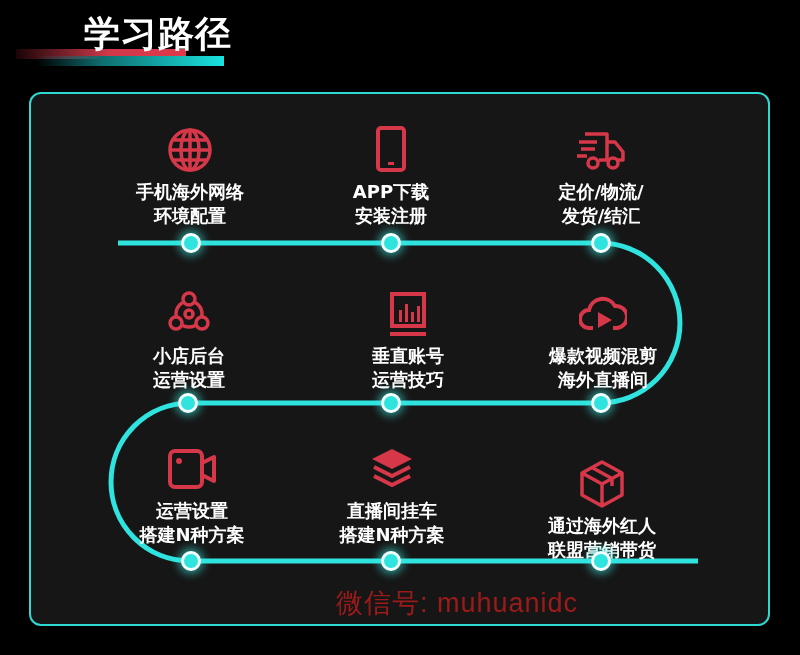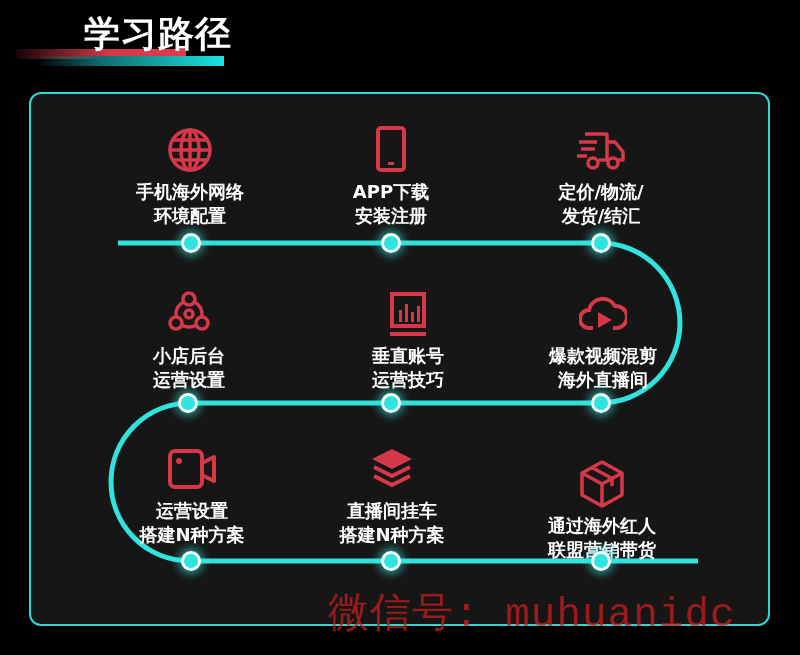--- a/index.html
+++ b/index.html
@@ -28,22 +28,22 @@
   .node { position: absolute; width: 200px; text-align: center; }
   .node .icon { display: block; margin: 0 auto; width: 48px; height: 48px; }
   .node .label {
     color: #fff; font-size: 18px; line-height: 24px; margin-top: 6px; white-space: pre-line; font-weight: bold;
   }
   .dot {
     position: absolute; width: 14px; height: 14px; border-radius: 50%;
     background: #2fe3df; border: 3px solid #f2fffe; box-shadow: 0 0 8px 3px rgba(60,240,230,0.55);
   }
   .watermark {
-    position: absolute; left: 328px; top: 585px; font-family: Liberation Mono, monospace;
-    font-size: 41px; color: rgba(200,30,30,0.75); white-space: nowrap; letter-spacing: 1px;
+    position: absolute; left: 336px; top: 585px; font-family: Liberation Sans, sans-serif;
+    font-size: 27px; color: rgba(200,30,30,0.75); white-space: nowrap; letter-spacing: 1px;
   }
 </style>
 </head>
 <body>
 
 <div class="title-wrap">
   <div class="title-bar-red"></div>
   <div class="title-bar-cyan"></div>
   <div class="title-text">学习路径</div>
 </div>

